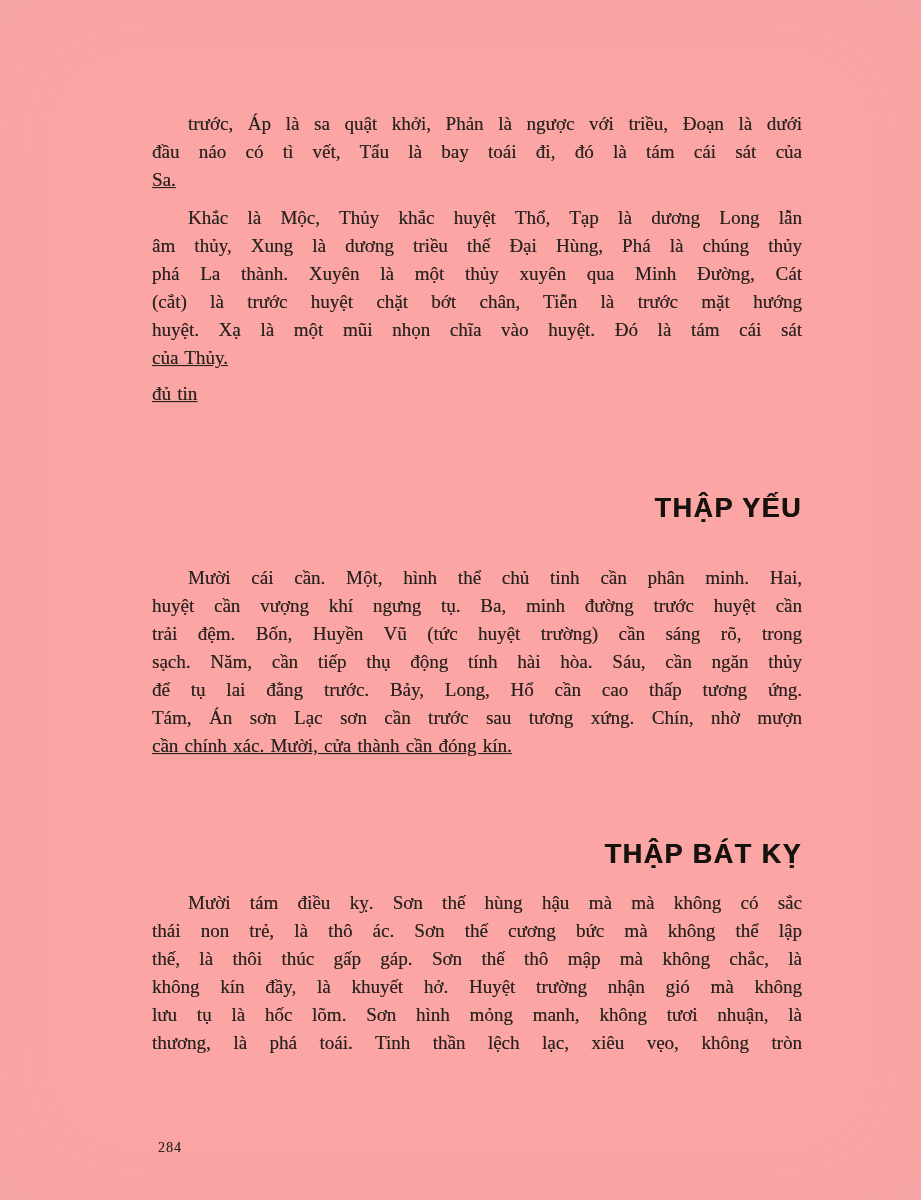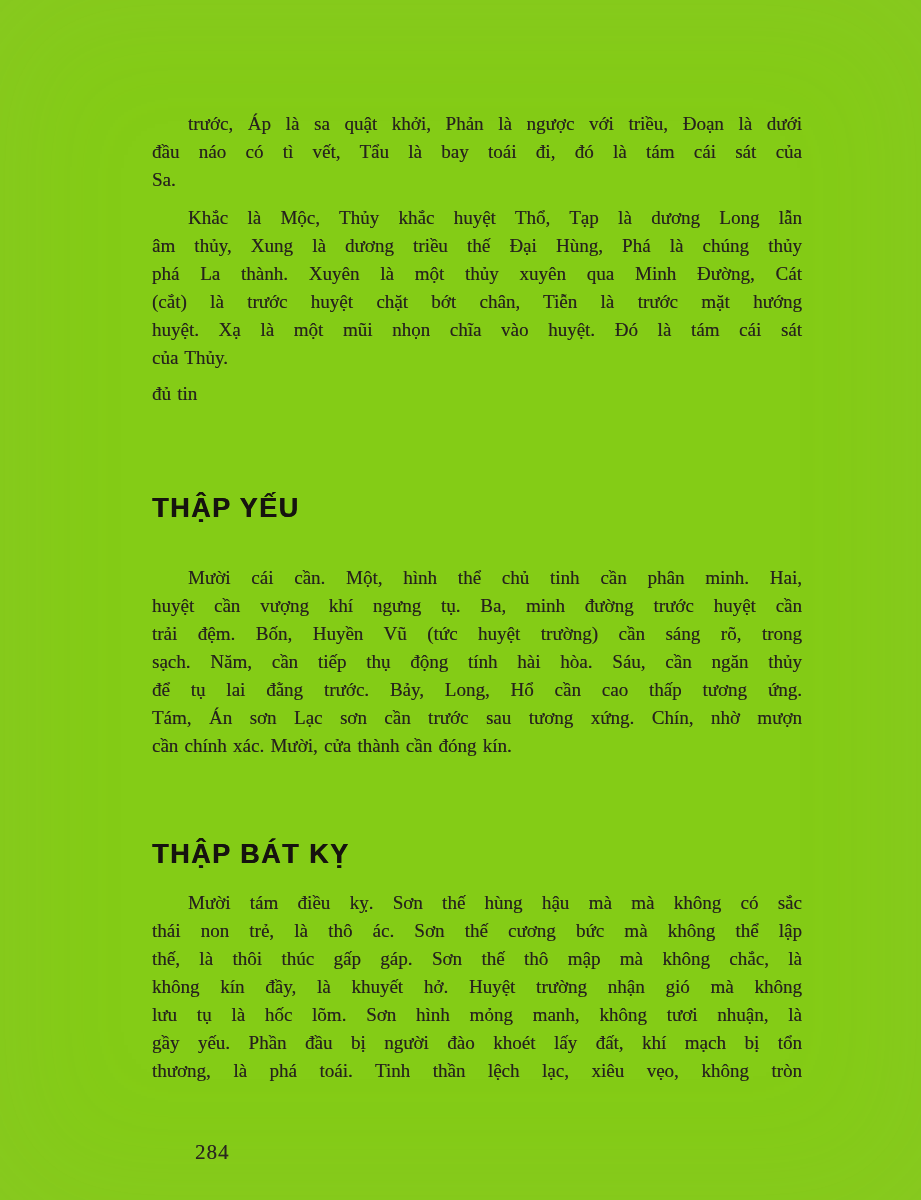--- a/index.html
+++ b/index.html
@@ -4,21 +4,21 @@
 <style>
   * { margin: 0; padding: 0; box-sizing: border-box; }
   html, body {
     width: 921px; height: 1200px;
     background: #fcfbf8;
     overflow: hidden;
   }
   .page {
     position: relative;
     width: 921px; height: 1200px;
-    background: #84cc16;
+    background: #fca5a5;
     box-shadow: inset 0 0 140px rgba(175, 165, 145, 0.10);
     font-family: "Liberation Serif", "DejaVu Serif", serif;
     color: #26221d;
   }
   .col {
     position: absolute;
     left: 152px;
     width: 650px;
     top: 0;
   }
@@ -30,42 +30,41 @@
     word-spacing: 1.5px;
     text-shadow: 0.2px 0.2px 0.3px rgba(45, 38, 30, 0.55);
   }
   .line { display: block; }
   .jl {
     text-align: justify;
     -moz-text-align-last: justify;
     text-align-last: justify;
   }
   .first { text-indent: 36px; }
-  .last { text-align: center; text-align-last: left; }
+  .last { text-align: center; text-align-last: left; text-decoration: underline; }
   .heading {
     position: absolute;
     width: 650px;
-    text-align: left;
+    text-align: right;
     font-family: "Liberation Sans", "DejaVu Sans", sans-serif;
     font-weight: bold;
     font-size: 27px;
     line-height: 36px;
     letter-spacing: 1.5px;
     color: #16130f;
     text-shadow: 0.4px 0 0 #16130f;
   }
   .page-number {
     position: absolute;
     left: 158px;
     top: 1140px;
-    font-size: 21px;
+    font-size: 14px;
     letter-spacing: 1px;
     color: #2a2620;
     text-shadow: 0.2px 0.2px 0.3px rgba(45, 38, 30, 0.5);
-    margin-left: 37px;
   }
 </style>
 </head>
 <body>
 
 <div class="page">
   <div class="col">
 
     <div class="para" style="top:110px">
       <span class="line jl first">trước, Áp là sa quật khởi, Phản là ngược với triều, Đoạn là dưới</span>
@@ -99,20 +98,19 @@
     </div>
 
     <div class="heading" style="top:836px">THẬP BÁT KỴ</div>
 
     <div class="para" style="top:889px">
       <span class="line jl first">Mười tám điều kỵ. Sơn thế hùng hậu mà mà không có sắc</span>
       <span class="line jl">thái non trẻ, là thô ác. Sơn thế cương bức mà không thể lập</span>
       <span class="line jl">thế, là thôi thúc gấp gáp. Sơn thế thô mập mà không chắc, là</span>
       <span class="line jl">không kín đầy, là khuyết hở. Huyệt trường nhận gió mà không</span>
       <span class="line jl">lưu tụ là hốc lõm. Sơn hình mỏng manh, không tươi nhuận, là</span>
-      <span class="line jl">gầy yếu. Phần đầu bị người đào khoét lấy đất, khí mạch bị tổn</span>
       <span class="line jl">thương, là phá toái. Tinh thần lệch lạc, xiêu vẹo, không tròn</span>
     </div>
 
   </div>
 
   <div class="page-number">284</div>
 </div>
 
 </body></html>

